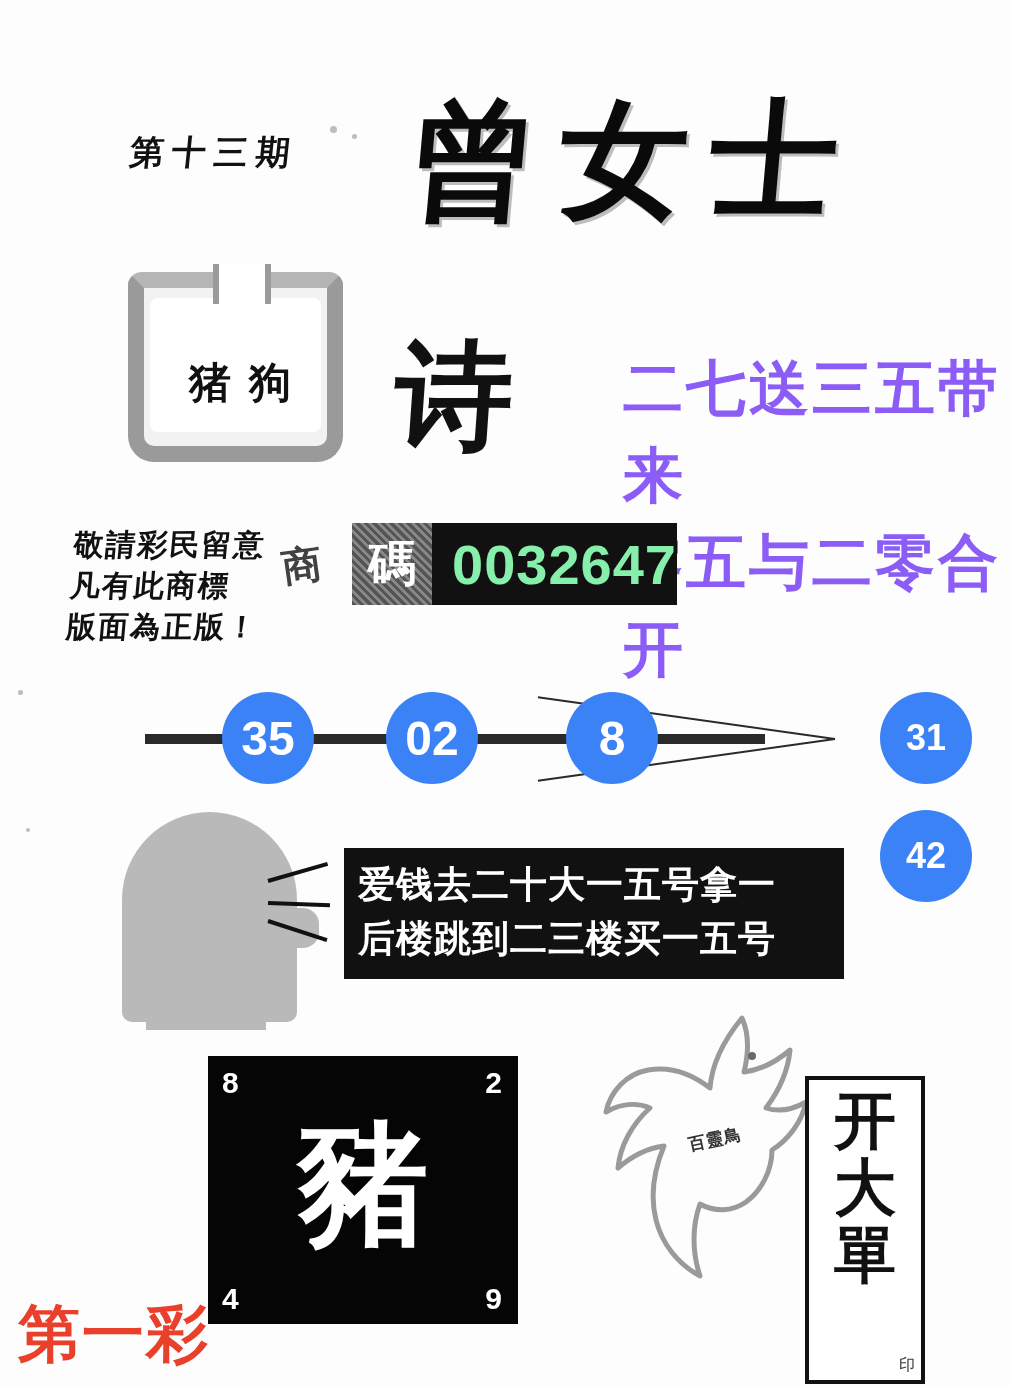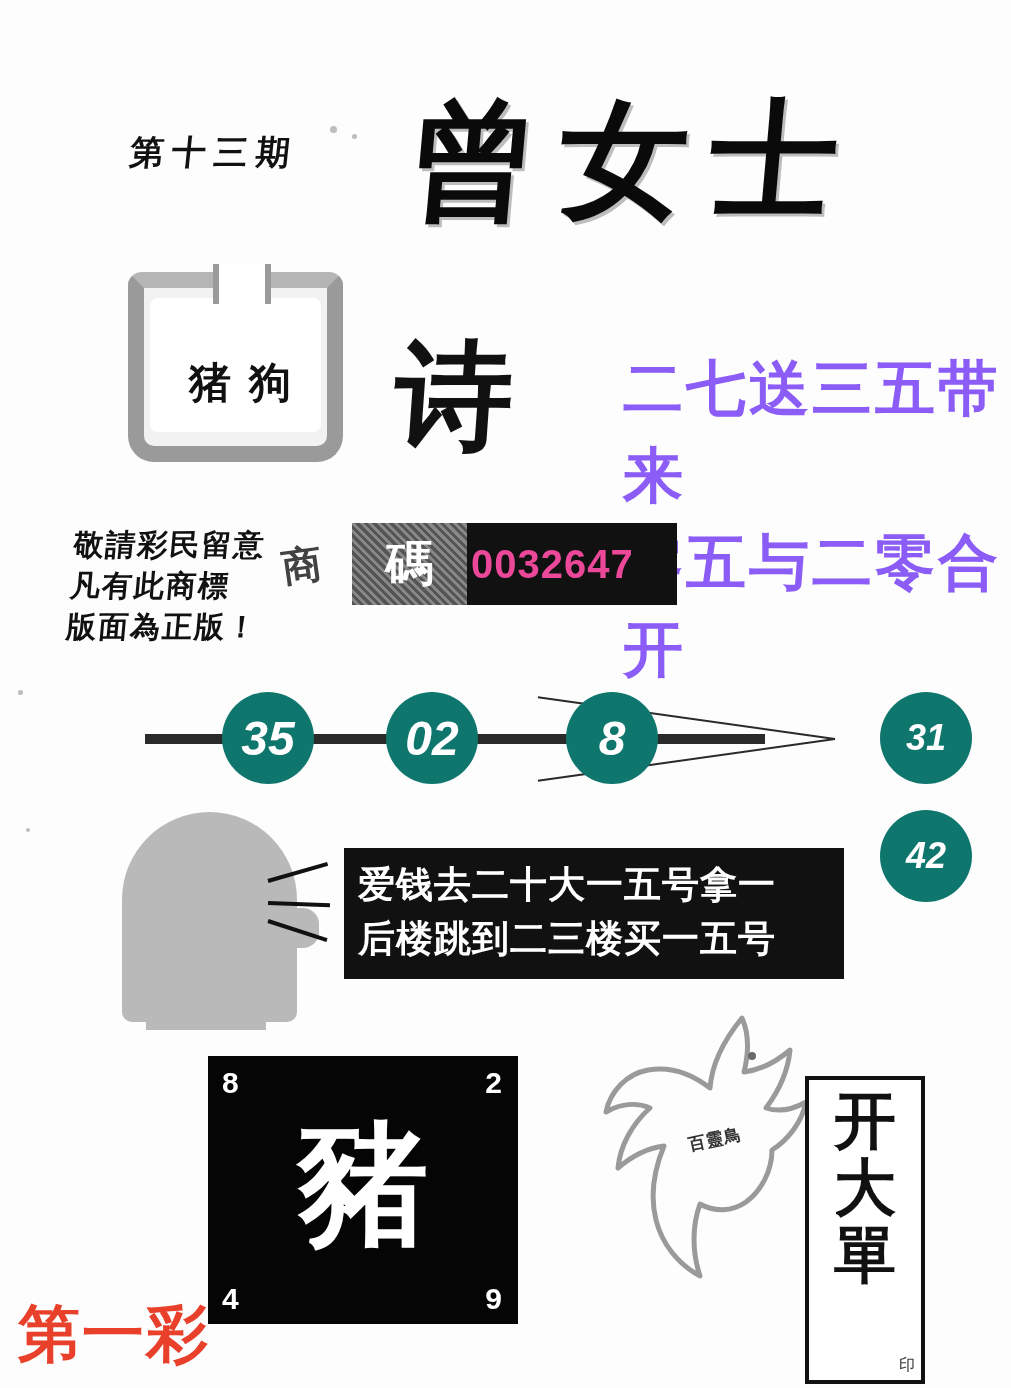--- a/index.html
+++ b/index.html
@@ -149,25 +149,25 @@
     align-items: center;
     justify-content: center;
     font-family: "DejaVu Serif", serif;
     font-size: 48px;
     font-weight: bold;
     color: #fff;
   }
   .code-bar .digits {
     flex: 1;
     text-align: left;
-    padding-left: 4px;
+    padding-left: 20px;
     font-family: "Liberation Sans", sans-serif;
-    font-size: 40px;
-    font-weight: bold;
-    color: #ec4899;
+    font-size: 56px;
+    font-weight: bold;
+    color: #86efac;
     letter-spacing: 1px;
   }
   .stamp-overlay {
     position: absolute;
     left: 282px;
     top: 538px;
     font-family: "DejaVu Serif", serif;
     font-size: 40px;
     font-weight: bold;
     color: #222;
@@ -198,28 +198,27 @@
     width: 300px;
     height: 2px;
     background: #2a2a2a;
   }
   .arrow-line .head-top { top: 12px; transform-origin: right center; transform: rotate(-8deg); }
   .arrow-line .head-bot { top: 12px; transform-origin: right center; transform: rotate(8deg); }
 
   .ball {
     position: absolute;
     border-radius: 50%;
-    background: #0f766e;
+    background: #3b82f6;
     color: #fff;
     font-family: "Liberation Sans", sans-serif;
     font-weight: bold;
     display: flex;
     align-items: center;
     justify-content: center;
-    font-style: italic;
   }
   .ball.row { width: 92px; height: 92px; font-size: 48px; top: 692px; }
   .ball.side { width: 92px; height: 92px; font-size: 36px; left: 880px; }
 
   
   .head-silhouette {
     position: absolute;
     left: 122px;
     top: 812px;
     width: 175px;

